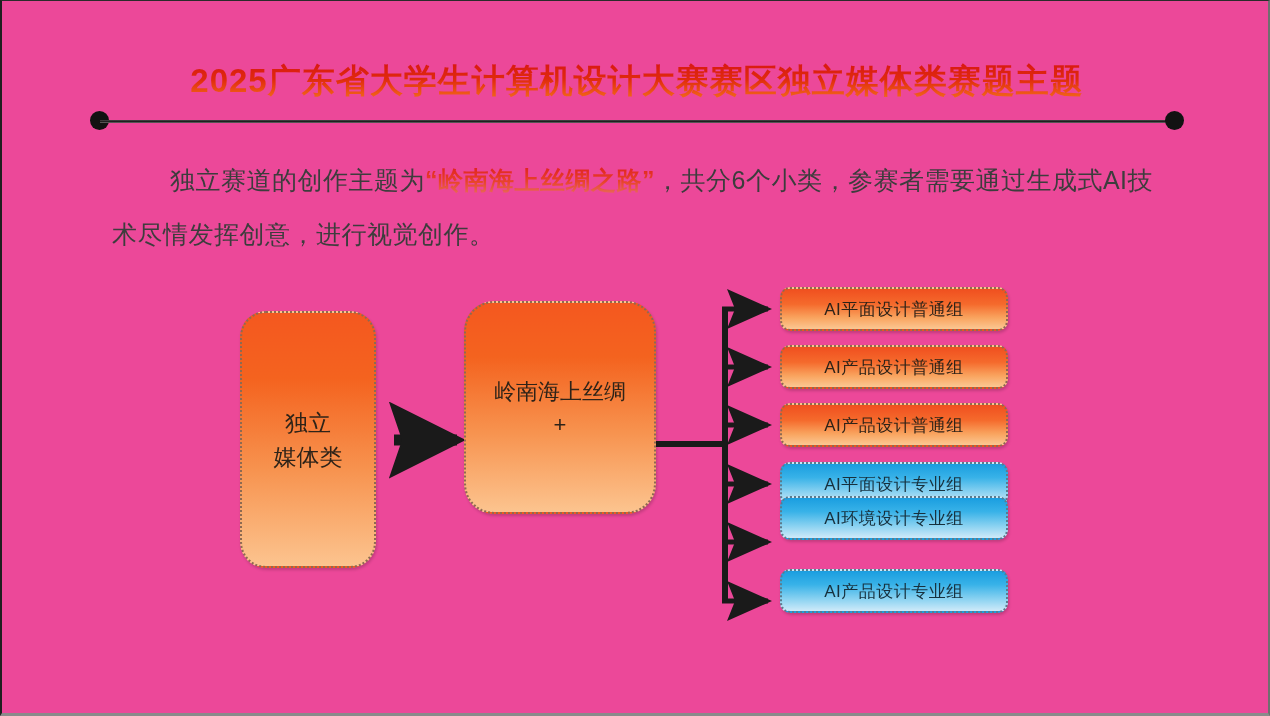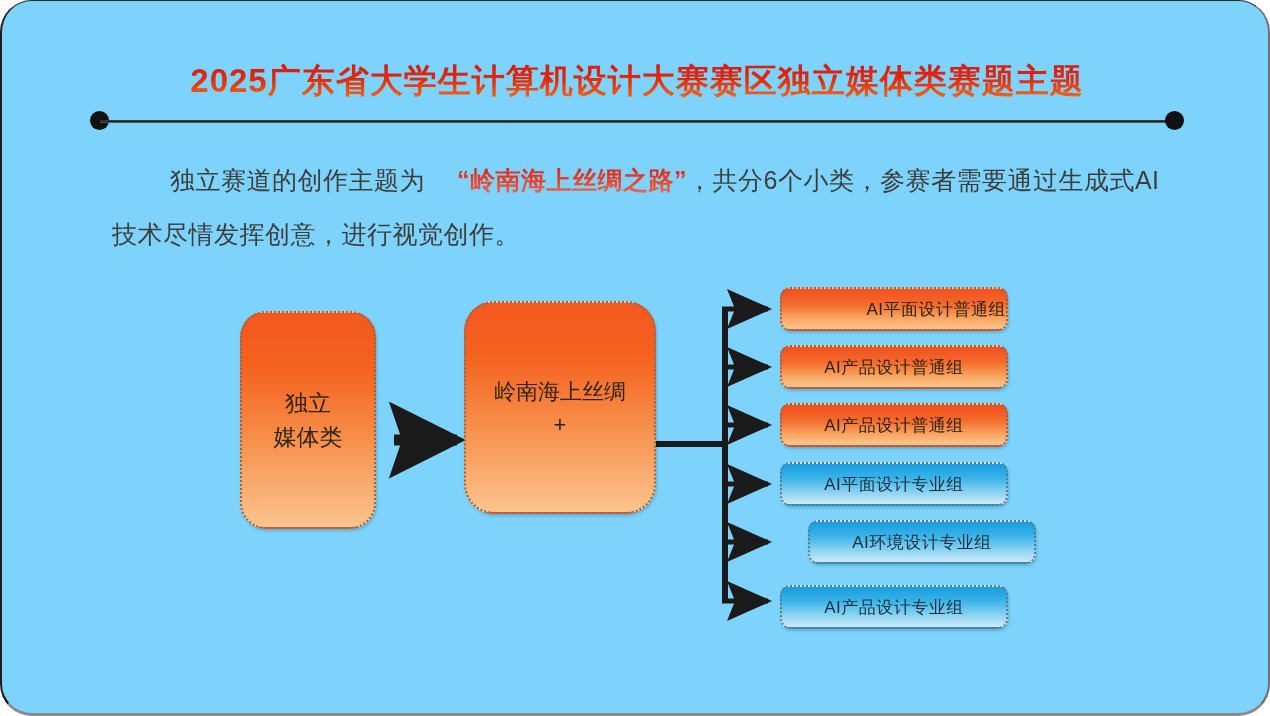--- a/index.html
+++ b/index.html
@@ -12,28 +12,27 @@
     height: 716px;
     overflow: hidden;
     font-family: "Liberation Sans", "DejaVu Sans", sans-serif;
   }
 
   
   #slide {
     position: relative;
     width: 1270px;
     height: 716px;
-    background: #7dd3fc;
+    background: #ec4899;
     box-sizing: border-box;
     border-top: 1px solid #2b2b2b;
     border-left: 2px solid #1f1f1f;
     border-right: 2px solid #6f6f6f;
     border-bottom: 3px solid #8a8a8a;
     overflow: hidden;
-    border-radius: 32px;
   }
 
   
   #title {
     position: absolute;
     left: 0;
     top: 58px;
     width: 1270px;
     text-align: center;
     font-size: 33px;
@@ -85,21 +84,20 @@
     color: #3d3d3d;
     letter-spacing: 0.5px;
   }
   #paragraph .indent { display: inline-block; width: 58px; }
   #paragraph .hl {
     font-weight: bold;
     background: linear-gradient(180deg, #e02020 0%, #e8432a 55%, #e86a58 100%);
     -webkit-background-clip: text;
     background-clip: text;
     color: transparent;
-    margin-left: 32px;
     -webkit-text-fill-color: transparent;
   }
 
   
   #diagram {
     position: absolute;
     left: 0;
     top: 0;
     width: 1270px;
     height: 716px;
@@ -124,21 +122,21 @@
     background: linear-gradient(180deg, #f04f1f 0%, #f56a2c 38%, #f9a45f 72%, #fbc792 100%);
   }
   .node.blue-pill {
     background: linear-gradient(180deg, #1a9ee0 0%, #38b2e8 34%, #8ad2f1 70%, #cfeaf9 100%);
     border-color: #5c7b8c;
     color: #17303d;
   }
 
   #node-media {
     left: 238px; top: 310px;
-    width: 136px; height: 218px;
+    width: 136px; height: 257px;
     border-radius: 26px;
     font-size: 23px;
     line-height: 34px;
   }
   #node-theme {
     left: 462px; top: 300px;
     width: 192px; height: 213px;
     border-radius: 30px;
     font-size: 22px;
     line-height: 33px;
@@ -147,26 +145,26 @@
 
   .cat {
     left: 778px;
     width: 228px;
     height: 44px;
     border-radius: 10px;
     font-size: 17px;
     font-weight: 500;
     letter-spacing: 0.5px;
   }
-  #cat-0 { top: 286px; justify-content: flex-end; }
+  #cat-0 { top: 286px; }
   #cat-1 { top: 344px; }
   #cat-2 { top: 402px; }
   #cat-3 { top: 461px; }
-  #cat-4 { top: 519px; margin-left: 28px; }
-  #cat-5 { top: 584px; }
+  #cat-4 { top: 495px; }
+  #cat-5 { top: 568px; }
 
   
   #connectors {
     position: absolute;
     left: 0; top: 0;
     width: 1270px; height: 716px;
     pointer-events: none;
   }
 </style>
 </head>

